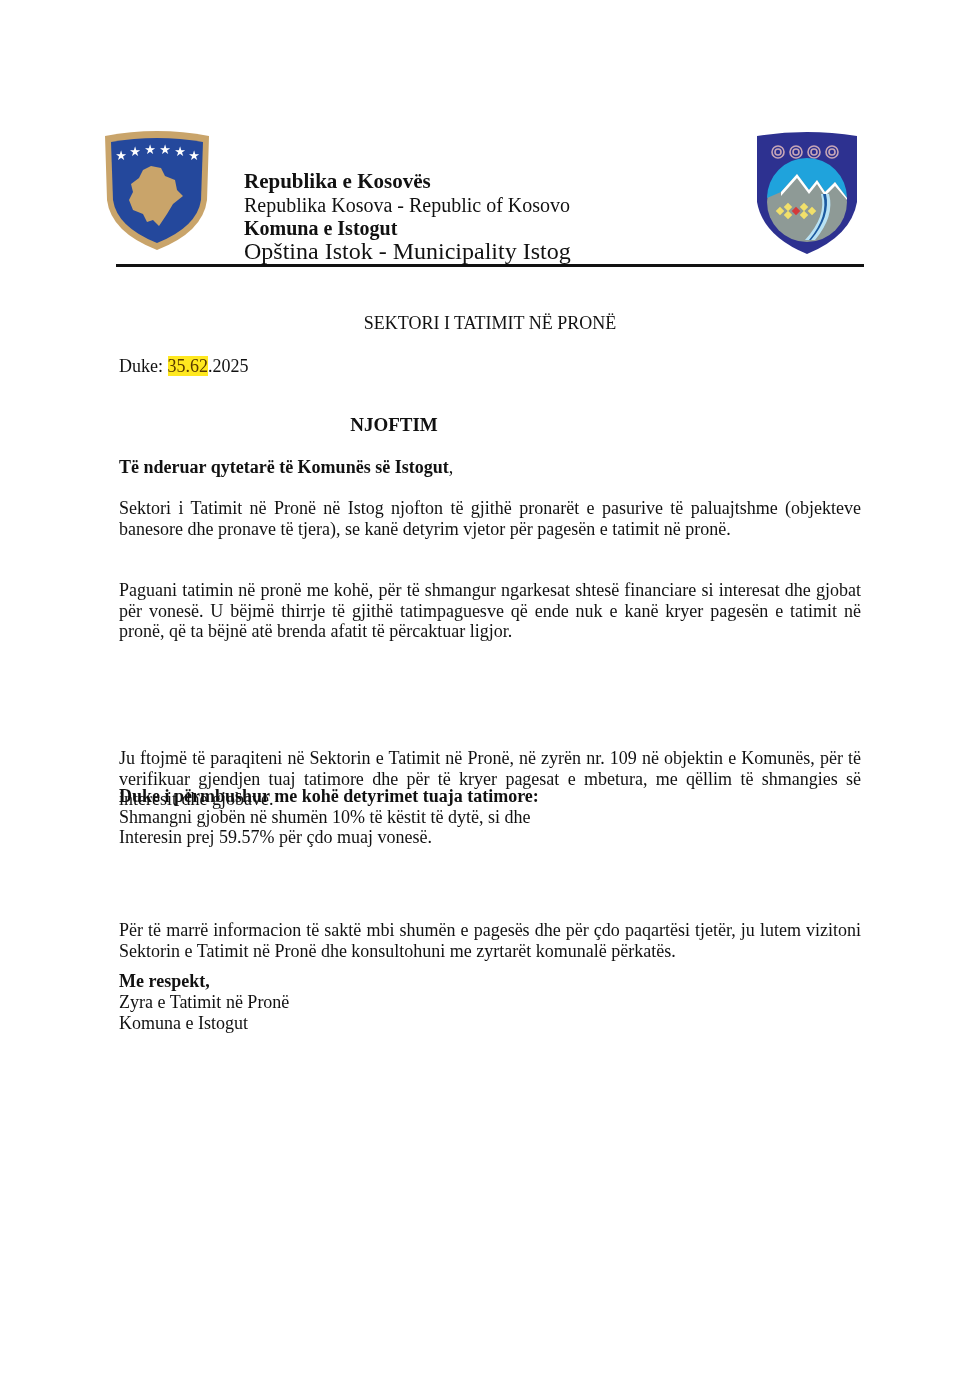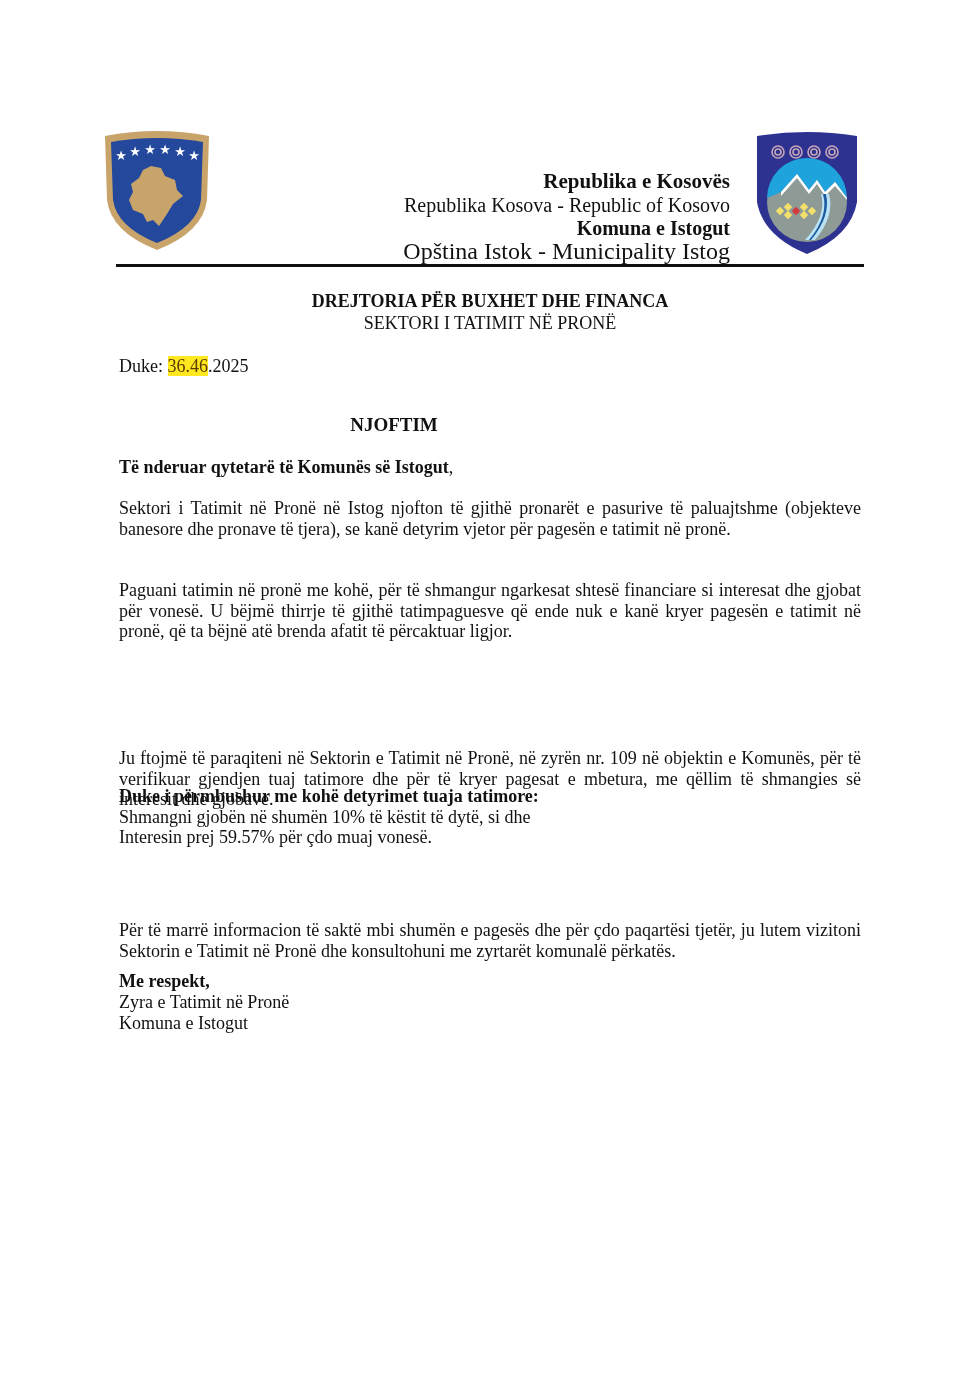--- a/index.html
+++ b/index.html
@@ -1,20 +1,20 @@
 <!DOCTYPE html>
 <html><head>
   <meta charset="utf-8">
   <style>
     html, body { margin: 0; padding: 0; background: #ffffff; }
     body { width: 980px; height: 1386px; position: relative; overflow: hidden; color: #111; font-family: "Liberation Serif", serif; }
     .page { position: absolute; left: 0; top: 0; width: 980px; height: 1386px; background: #fff; }
     .crest-left { position: absolute; left: 103px; top: 130px; width: 108px; height: 122px; }
     .crest-right { position: absolute; left: 753px; top: 130px; width: 108px; height: 126px; }
-    .hdr { position: absolute; left: 250px; width: 480px; text-align: right; line-height: 23px; }
+    .hdr { position: absolute; left: 244px; width: 480px; text-align: left; line-height: 23px; }
     .hdr1 { top: 170px; font-size: 21px; font-weight: bold; }
     .hdr2 { top: 194px; font-size: 20px; }
     .hdr3 { top: 217px; font-size: 20px; font-weight: bold; }
     .hdr4 { top: 240px; font-size: 24px; }
     .rule { position: absolute; left: 116px; top: 264px; width: 748px; height: 3px; background: #111; }
     .dept { position: absolute; left: 240px; width: 500px; text-align: center; font-size: 18px; line-height: 22px; }
     .dept1 { top: 290px; font-weight: bold; }
     .dept2 { top: 312px; }
     .date { position: absolute; left: 119px; top: 355px; font-size: 18px; line-height: 22px; }
     .hl { background: #ffe81f; color: #5a3a00; }
@@ -77,25 +77,24 @@
       <rect x="56" y="78" width="6" height="6" transform="rotate(45 59 81)" fill="#f2e06a"></rect>
     </g>
   </svg>
 
   <div class="hdr hdr1">Republika e Kosovës</div>
   <div class="hdr hdr2">Republika Kosova - Republic of Kosovo</div>
   <div class="hdr hdr3">Komuna e Istogut</div>
   <div class="hdr hdr4">Opština Istok - Municipality Istog</div>
   <div class="rule"></div>
 
-  <div class="dept dept1">DREJTORIA PËR BUXHET DHE FINANCA</div>
   <div class="dept dept2">SEKTORI I TATIMIT NË PRONË</div>
 
   <div class="date">
-    <span>Duke: </span><span class="hl">36.46</span><span>.2025</span>
+    <span>Duke: </span><span class="hl">35.62</span><span>.2025</span>
   </div>
 
   <div class="title">NJOFTIM</div>
 
   <div class="txt salutation">
     <span class="b">Të nderuar qytetarë të Komunës së Istogut</span><span>,</span>
   </div>
 
   <div class="txt p1">Sektori i Tatimit në Pronë në Istog njofton të gjithë pronarët e pasurive të paluajtshme (objekteve banesore dhe pronave të tjera), se kanë detyrim vjetor për pagesën e tatimit në pronë.</div>
   <div class="txt p2">Paguani tatimin në pronë me kohë, për të shmangur ngarkesat shtesë financiare si interesat dhe gjobat për vonesë. U bëjmë thirrje të gjithë tatimpaguesve që ende nuk e kanë kryer pagesën e tatimit në pronë, që ta bëjnë atë brenda afatit të përcaktuar ligjor.</div>

